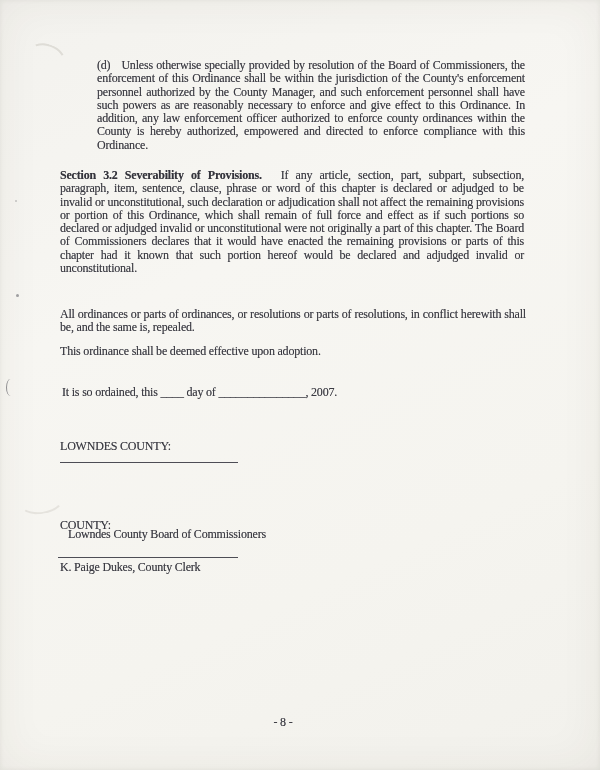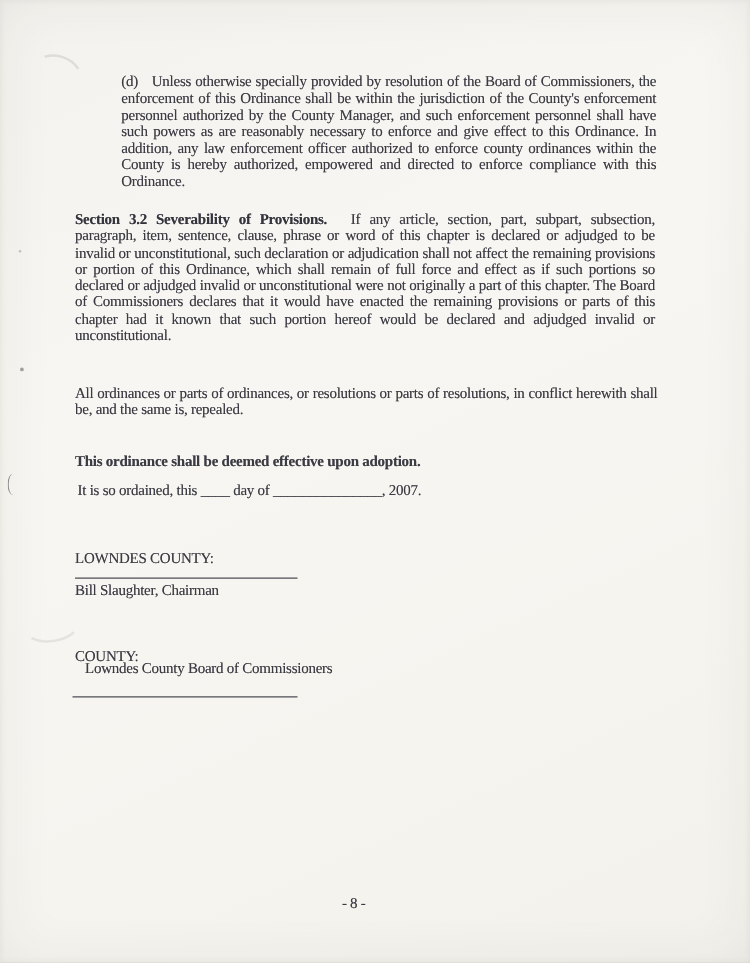--- a/index.html
+++ b/index.html
@@ -32,21 +32,21 @@
     letter-spacing: -0.2px;
     color: var(--ink);
     text-shadow: 0 0 0.4px rgba(59,59,67,0.55);
   }
   .justify { text-align: justify; }
   .d-label { padding-right: 11px; }
   .sec-heading { font-weight: bold; color: #34343c; padding-right: 19px; }
   #para-d      { left: 97px;  top: 59px;  width: 428px; }
   #section-32  { left: 60px;  top: 169px; width: 464px; }
   #repealer    { left: 60px;  top: 308px; width: 466px; }
-  #effective   { left: 60px;  top: 363px; width: 490px; font-weight: bold; }
+  #effective   { left: 60px;  top: 345px; width: 490px; }
   #ordained    { left: 62px;  top: 386px; width: 500px; }
   #county-heading { left: 60px; top: 412px; width: 300px; margin-top: 28px; }
   #sig1-name   { left: 60px;  top: 466px; width: 300px; }
   #sig1-org    { left: 68px;  top: 480px; width: 320px; margin-top: 48px; }
   #attest      { left: 60px;  top: 519px; width: 200px; }
   #sig2-name   { left: 60px;  top: 561px; width: 300px; }
   #page-number { left: 233px; top: 716px; width: 100px; text-align: center; }
   .sig-line {
     position: absolute;
     height: 0;
@@ -100,28 +100,28 @@
   <p class="para justify" id="repealer">All ordinances or parts of ordinances, or resolutions or parts of resolutions, in conflict herewith shall be, and the same is, repealed.</p>
 
   <p class="para" id="effective">This ordinance shall be deemed effective upon adoption.</p>
 
   <p class="para" id="ordained">It is so ordained, this ____ day of _______________, 2007.</p>
 
   <p class="para" id="county-heading">LOWNDES COUNTY:</p>
 
   <div class="sig-line" id="sig1-line"></div>
 
-  <p class="para" id="sig1-name">Bill Slaughter, Chairman</p>
 
   <p class="para" id="sig1-org">Lowndes County Board of Commissioners</p>
 
   <p class="para" id="attest">COUNTY:</p>
 
   <div class="sig-line" id="sig2-line"></div>
 
+  <p class="para" id="sig2-name">K. Paige Dukes, County Clerk</p>
 
   <p class="para" id="page-number">- 8 -</p>
 
   <div class="artifact" id="smudge-top"></div>
   <div class="artifact" id="scan-dot-1"></div>
   <div class="artifact" id="scan-dot-2"></div>
   <div class="artifact" id="paren-mark"></div>
   <div class="artifact" id="smudge-bottom"></div>
 
 </div>

